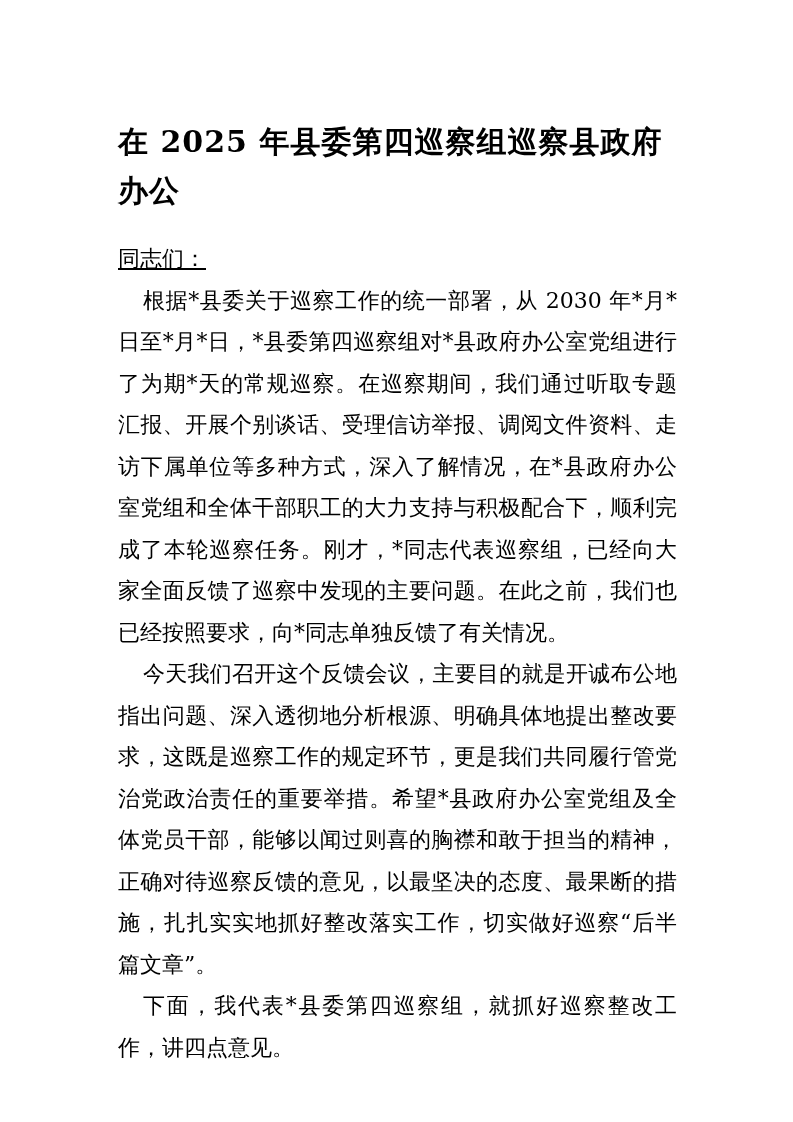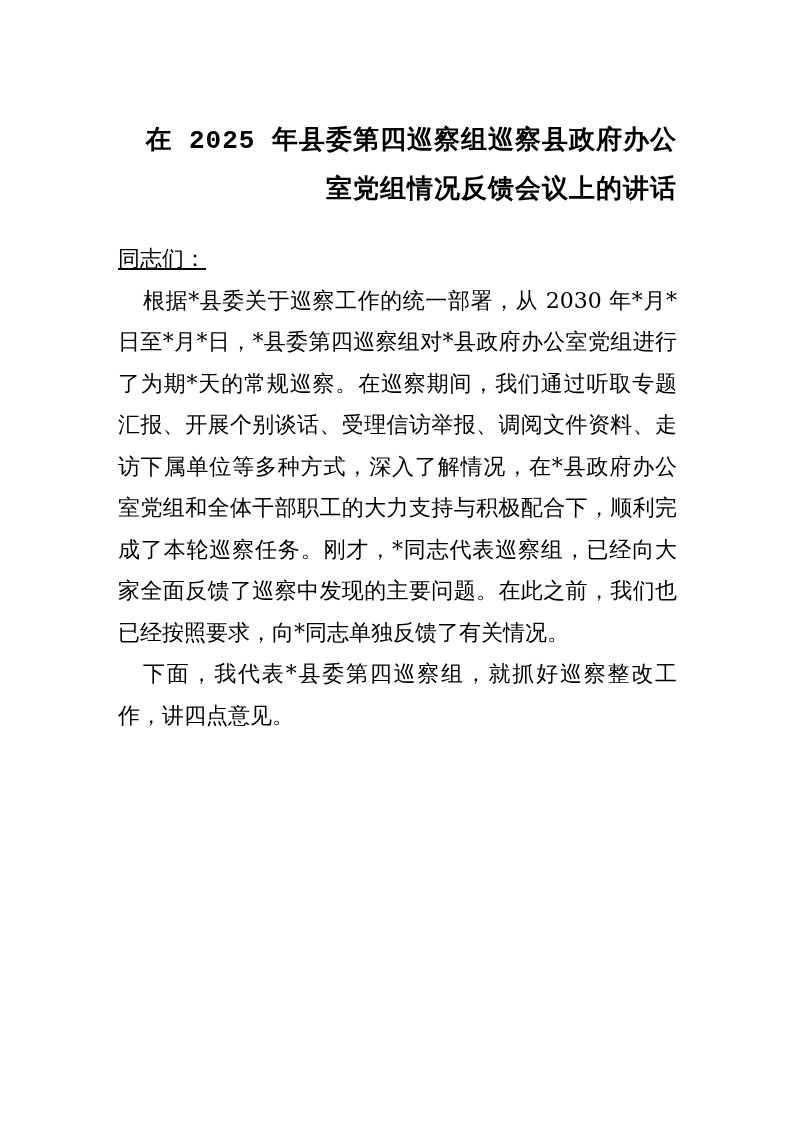--- a/index.html
+++ b/index.html
@@ -15,26 +15,25 @@
     width: 793px;
     height: 1122px;
     margin: 0 auto;
     background: #ffffff;
     color: #000000;
     box-sizing: border-box;
     padding: 117px 116px 0 118px;
     overflow: hidden;
   }
   .doc-title {
-    font-size: 26px;
+    font-size: 30px;
     line-height: 49px;
     font-weight: bold;
-    text-align: right;
+    text-align: left;
     letter-spacing: 1px;
-    font-family: Liberation Mono, monospace;
   }
   .doc-title .title-line {
     display: block;
   }
   .doc-body {
     margin-top: 23px;
     font-size: 22px;
     line-height: 41.5px;
     text-align: justify;
     text-justify: inter-ideograph;
@@ -50,21 +49,21 @@
   .para {
     text-indent: 25px;
   }
 </style>
 </head>
 <body>
 
 <div class="page">
   <div class="doc-title">
     <span class="title-line">在 2025 年县委第四巡察组巡察县政府办公</span>
-    <span class="title-line">室党组情况反馈会议上的讲话</span>
   </div>
 
   <div class="doc-body">
     <p class="salutation">同志们：</p>
     <p class="para">根据*县委关于巡察工作的统一部署，从 2030 年*月*日至*月*日，*县委第四巡察组对*县政府办公室党组进行了为期*天的常规巡察。在巡察期间，我们通过听取专题汇报、开展个别谈话、受理信访举报、调阅文件资料、走访下属单位等多种方式，深入了解情况，在*县政府办公室党组和全体干部职工的大力支持与积极配合下，顺利完成了本轮巡察任务。刚才，*同志代表巡察组，已经向大家全面反馈了巡察中发现的主要问题。在此之前，我们也已经按照要求，向*同志单独反馈了有关情况。</p>
+    <p class="para">今天我们召开这个反馈会议，主要目的就是开诚布公地指出问题、深入透彻地分析根源、明确具体地提出整改要求，这既是巡察工作的规定环节，更是我们共同履行管党治党政治责任的重要举措。希望*县政府办公室党组及全体党员干部，能够以闻过则喜的胸襟和敢于担当的精神，正确对待巡察反馈的意见，以最坚决的态度、最果断的措施，扎扎实实地抓好整改落实工作，切实做好巡察“后半篇文章”。</p>
     <p class="para">下面，我代表*县委第四巡察组，就抓好巡察整改工作，讲四点意见。</p>
   </div>
 </div>
 
 </body></html>

